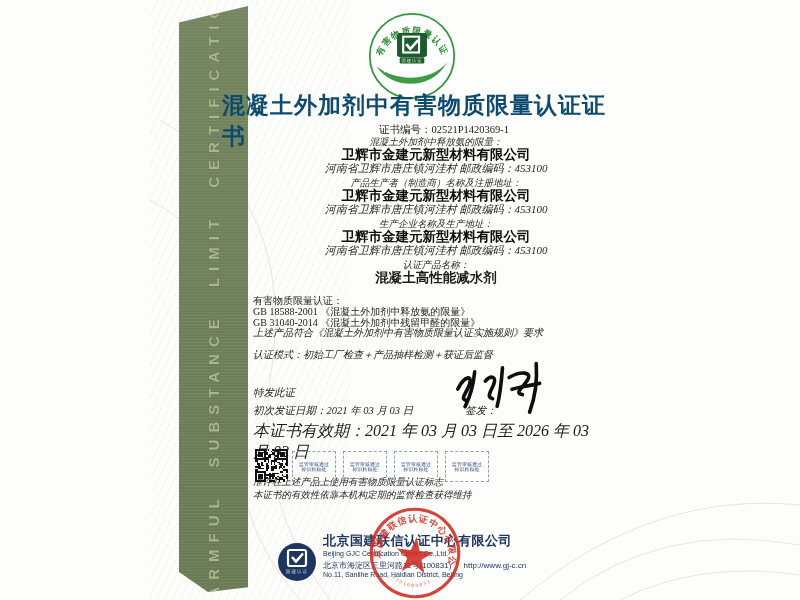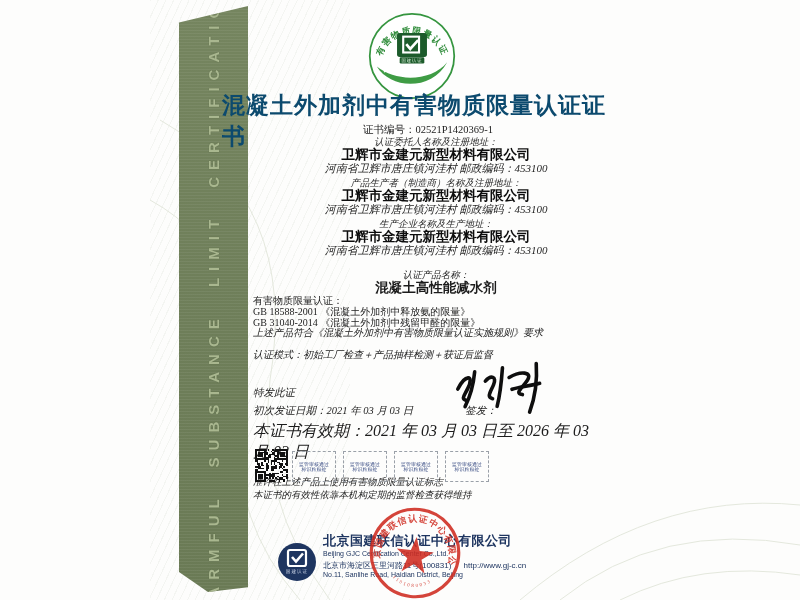--- a/index.html
+++ b/index.html
@@ -19,27 +19,27 @@
   .band-text-wrap{position:absolute;inset:0;display:flex;align-items:center;justify-content:center;}
   .band-text{writing-mode:vertical-rl;transform:rotate(180deg);
         font-family:"Liberation Sans","DejaVu Sans",sans-serif;font-weight:bold;
         font-size:15px;letter-spacing:7px;word-spacing:14px;color:#a9b78f;
         text-shadow:0 0 1px rgba(60,75,45,.55);white-space:nowrap;}
   
   .badge{position:absolute;left:368px;top:12px;width:88px;height:88px;}
   
   .title{position:absolute;left:222px;top:90px;width:400px;text-align:left;
          font-size:23px;font-weight:bold;letter-spacing:1px;color:#0c4a6e;}
-  .certno{position:absolute;left:228px;top:123px;width:400px;text-align:center;
+  .certno{position:absolute;left:244px;top:123px;width:400px;text-align:center;
          font-size:10.5px;color:#222;}
   .center-col{position:absolute;left:236px;top:136px;width:400px;text-align:center;}
   .p-label{font-size:9.5px;font-style:italic;color:#2a2a2a;line-height:12px;}
   .p-name{font-size:13.5px;font-weight:bold;color:#0d0d0d;line-height:14px;}
   .p-addr{font-size:11px;font-style:italic;color:#1f1f1f;line-height:13px;margin-bottom:2px;}
-  .prod-label{font-size:9.5px;font-style:italic;line-height:12px;margin-top:12px;}
+  .prod-label{font-size:9.5px;font-style:italic;line-height:12px;margin-top:2px;}
   .prod-name{font-size:13.5px;font-weight:bold;line-height:14px;}
   
   .left-block{position:absolute;left:253px;top:296px;width:340px;font-size:10px;}
   .lb-line{line-height:10.8px;margin-bottom:0;}
   .lb-head{font-style:normal;}
   .lb-it{font-style:italic;}
   .mode{margin-top:9px;font-style:italic;font-size:10px;}
   .special{margin-top:24px;font-size:10.5px;font-style:italic;}
   .daterow{margin-top:4px;font-size:10.5px;font-style:italic;display:flex;}
   .daterow .sign-label{margin-left:52px;}
@@ -110,21 +110,21 @@
       <rect x="36" y="51.5" width="28" height="7" rx="1.5" fill="#1c5b2b"></rect>
       <text x="50" y="57" font-size="5" fill="#d6ead6" text-anchor="middle" letter-spacing="1">国建认证</text>
     </svg>
   </div>
 
   <div class="title">混凝土外加剂中有害物质限量认证证书</div>
   <div class="certno">证书编号：02521P1420369-1</div>
 
   <div class="center-col">
     <div>
-      <div class="p-label">认证委托人名称及注册地址：</div>
+      <div class="p-label">混凝土外加剂中释放氨的限量：</div>
       <div class="p-name">卫辉市金建元新型材料有限公司</div>
       <div class="p-addr">河南省卫辉市唐庄镇河洼村  邮政编码：453100</div>
     </div>
     <div>
       <div class="p-label">产品生产者（制造商）名称及注册地址：</div>
       <div class="p-name">卫辉市金建元新型材料有限公司</div>
       <div class="p-addr">河南省卫辉市唐庄镇河洼村  邮政编码：453100</div>
     </div>
     <div>
       <div class="p-label">生产企业名称及生产地址：</div>

